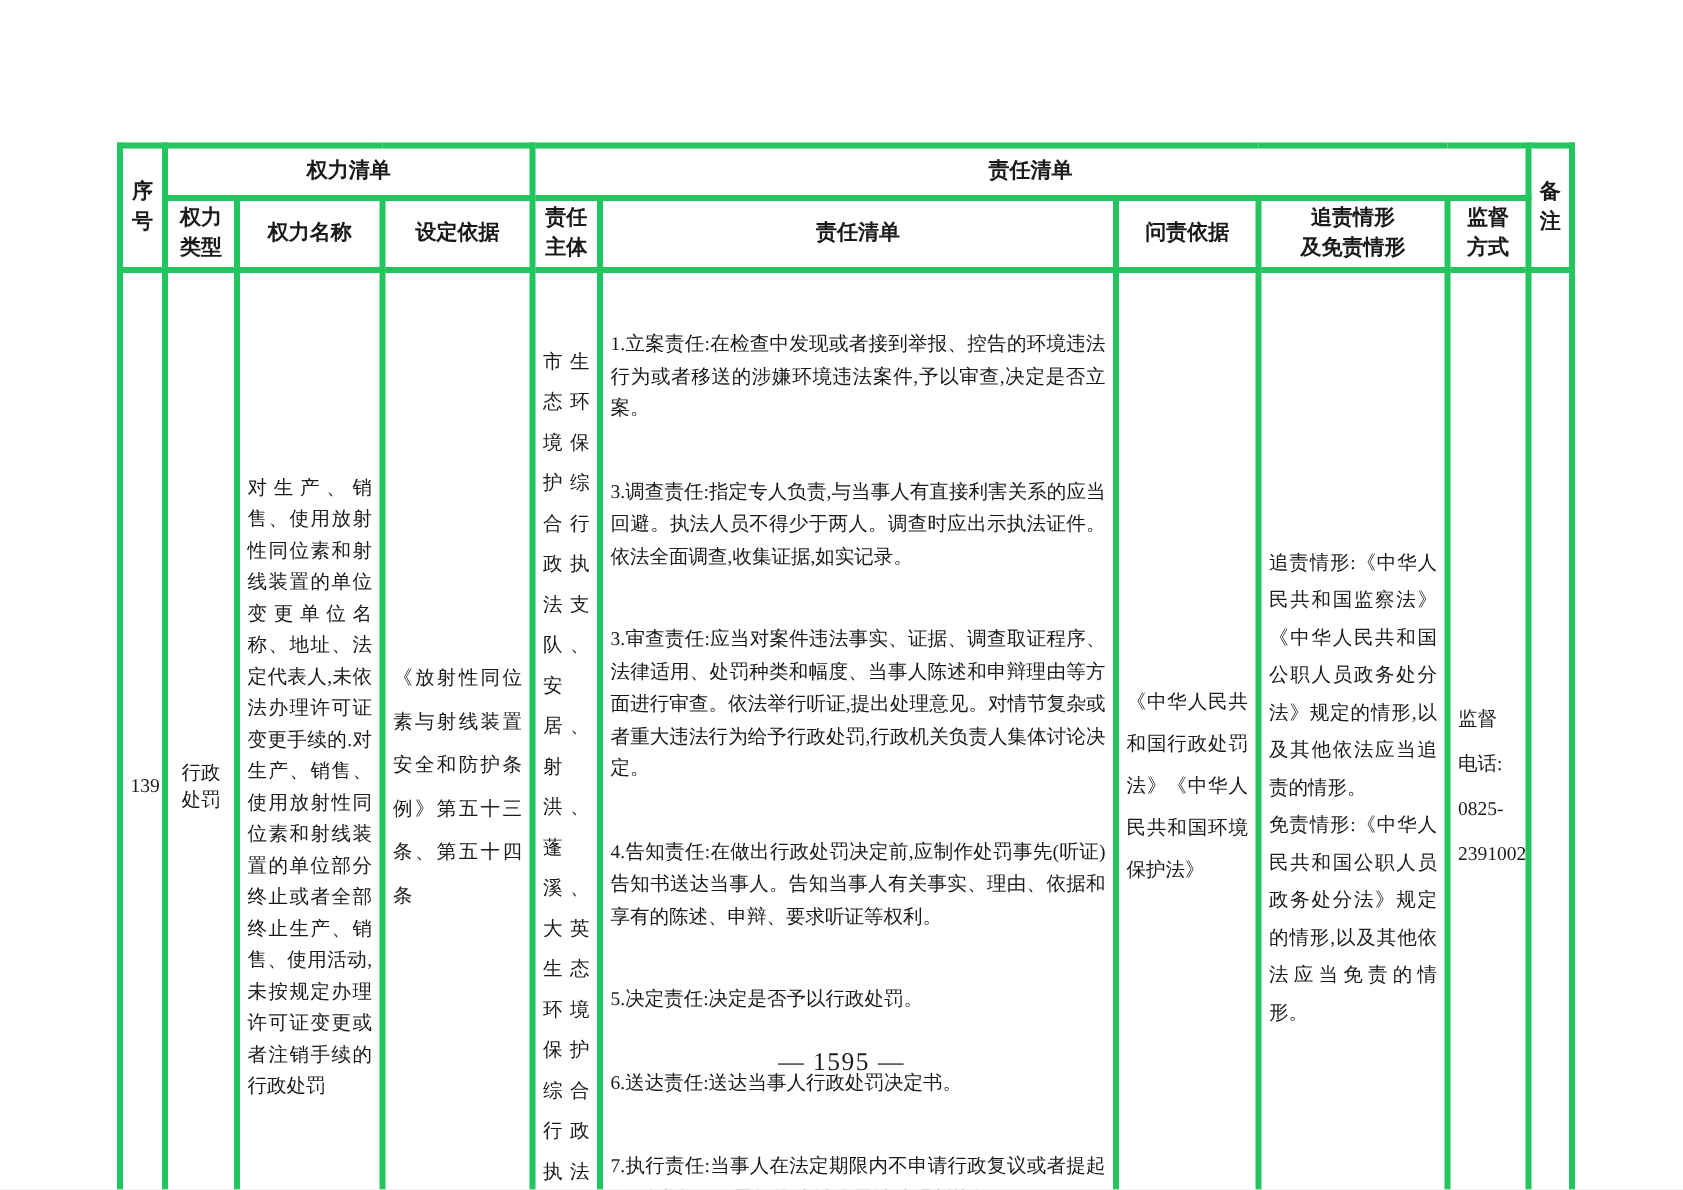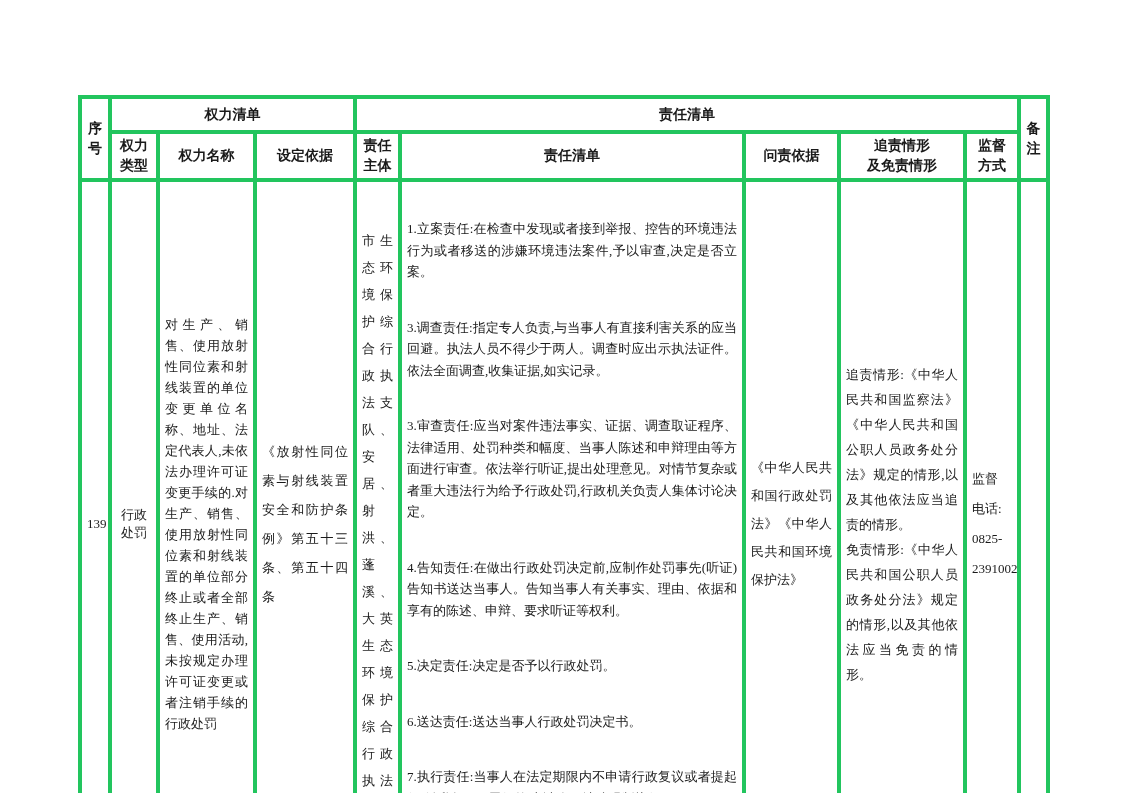--- a/index.html
+++ b/index.html
@@ -149,14 +149,15 @@
       </td>
       <td class="cell-jiandu pre">监督
 电话:
 0825-
 2391002</td>
       <td></td>
     </tr>
   </tbody>
     </table>
 
+  <div class="page-number">— 1595 —</div>
 
 </div>
 
 </body></html>

